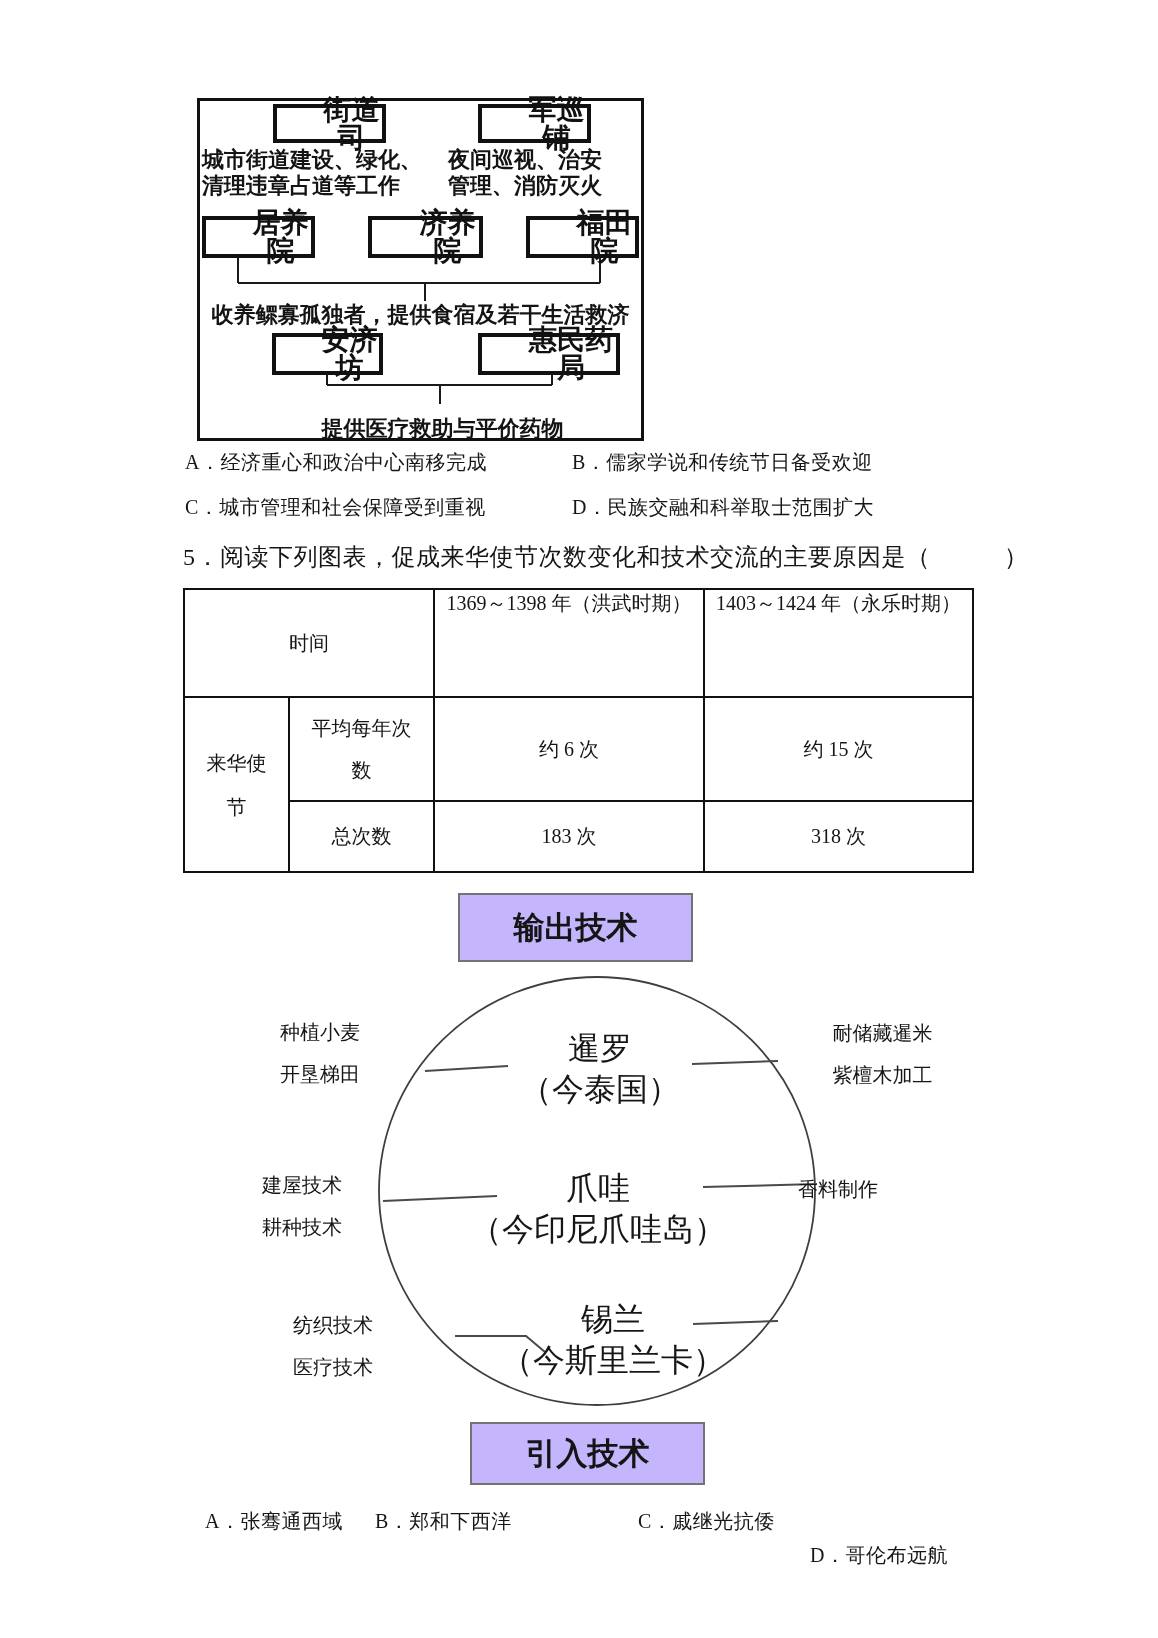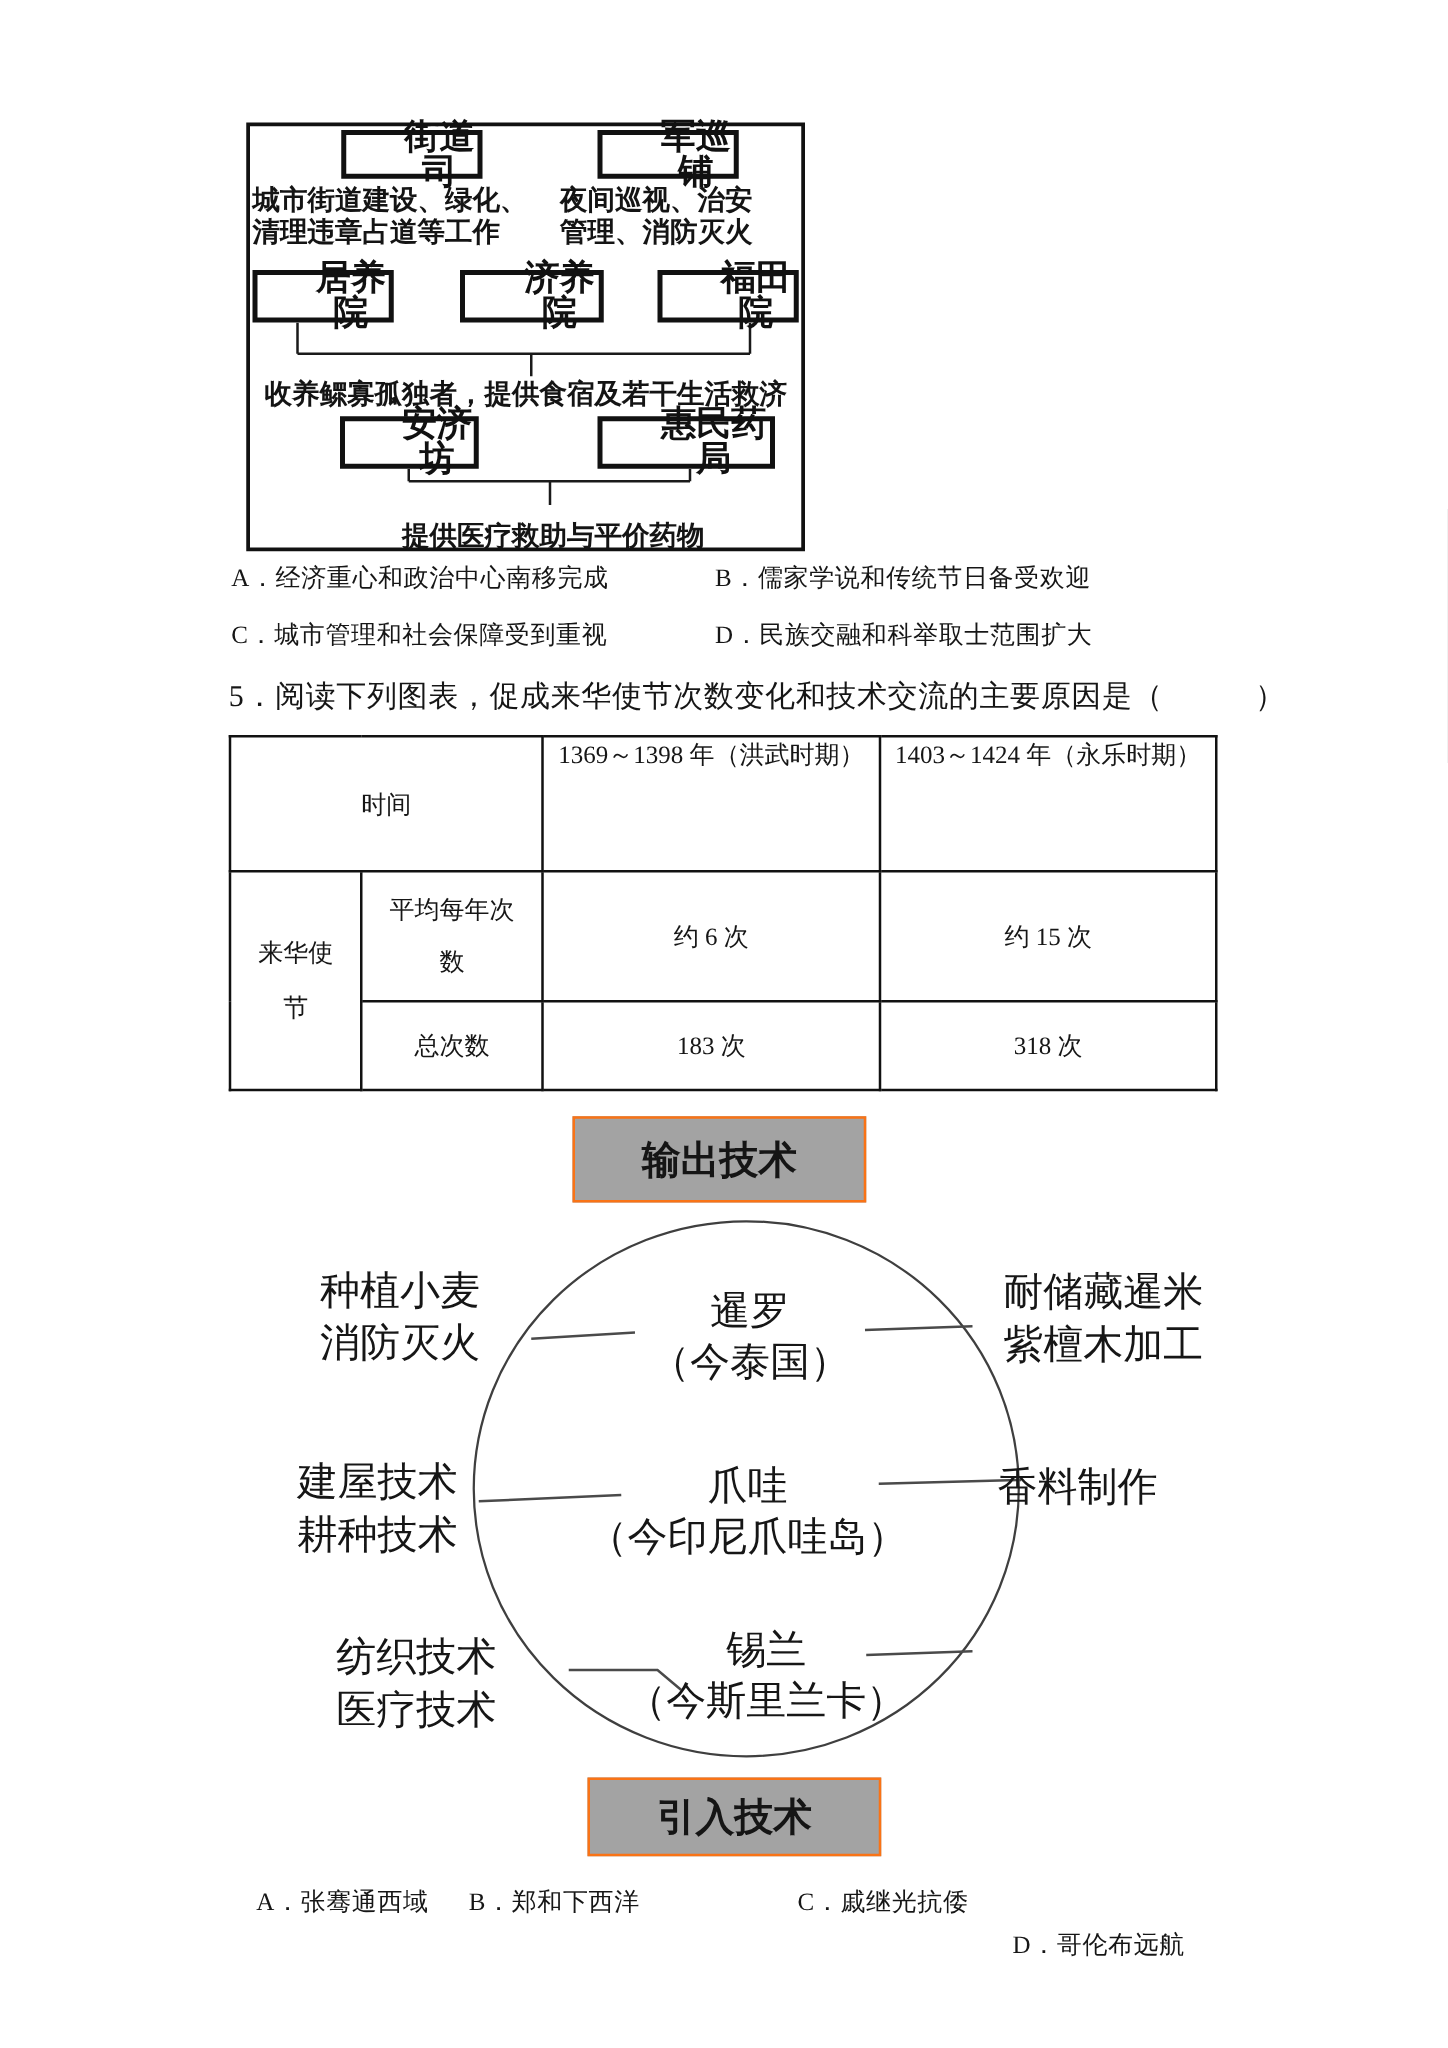--- a/index.html
+++ b/index.html
@@ -44,26 +44,26 @@
   }
   table.envoy td { border:2px solid #111; text-align:center; padding:0; }
   td.hdr-year { vertical-align:top; padding-top:14px; }
   td.hdr-time { vertical-align:middle; }
   td.group-cell { vertical-align:middle; }
   .wrap-3 { width:3.3em; margin:0 auto; line-height:44px; word-break:break-all; }
   .wrap-5 { width:5.3em; margin:0 auto; line-height:42px; word-break:break-all; }
 
   
   .tech-box {
-    position:absolute; border:2px solid #f97316; background:#a3a3a3;
+    position:absolute; border:2px solid #737373; background:#c4b5fd;
     text-align:center; font-size:31px; font-weight:bold; color:#151515;
     display:flex; align-items:center; justify-content:center;
   }
   .circle-text { position:absolute; text-align:center; font-size:32px; line-height:41px; color:#161616; }
-  .side-label { position:absolute; text-align:center; font-size:32px; line-height:42px; color:#161616; white-space:nowrap; }
+  .side-label { position:absolute; text-align:center; font-size:20px; line-height:42px; color:#161616; white-space:nowrap; }
 </style>
 </head>
 <body>
 
 <div class="page">
 
   <div class="abs gov-frame">
     <svg class="gov-svg" width="441" height="337" viewBox="0 0 441 337">
       <path d="M38,157 L38,182 M400,157 L400,182 M38,182 L400,182 M225,182 L225,200" stroke="#1a1a1a" stroke-width="2" fill="none"></path>
       <path d="M127,274 L127,284 M352,274 L352,284 M127,284 L352,284 M240,284 L240,303" stroke="#1a1a1a" stroke-width="2" fill="none"></path>
@@ -145,21 +145,21 @@
     <div>锡兰</div>
     <div>（今斯里兰卡）</div>
   </div>
   <div class="circle-text" style="left:398px; top:1168px; width:400px;">
     <div>爪哇</div>
     <div>（今印尼爪哇岛）</div>
   </div>
 
   <div class="side-label" style="left:240px; top:1011px; width:160px;">
     <div>种植小麦</div>
-    <div>消防灭火</div>
+    <div>开垦梯田</div>
   </div>
   <div class="side-label" style="left:222px; top:1164px; width:160px;">
     <div>建屋技术</div>
     <div>耕种技术</div>
   </div>
   <div class="side-label" style="left:253px; top:1304px; width:160px;">
     <div>纺织技术</div>
     <div>医疗技术</div>
   </div>
 

